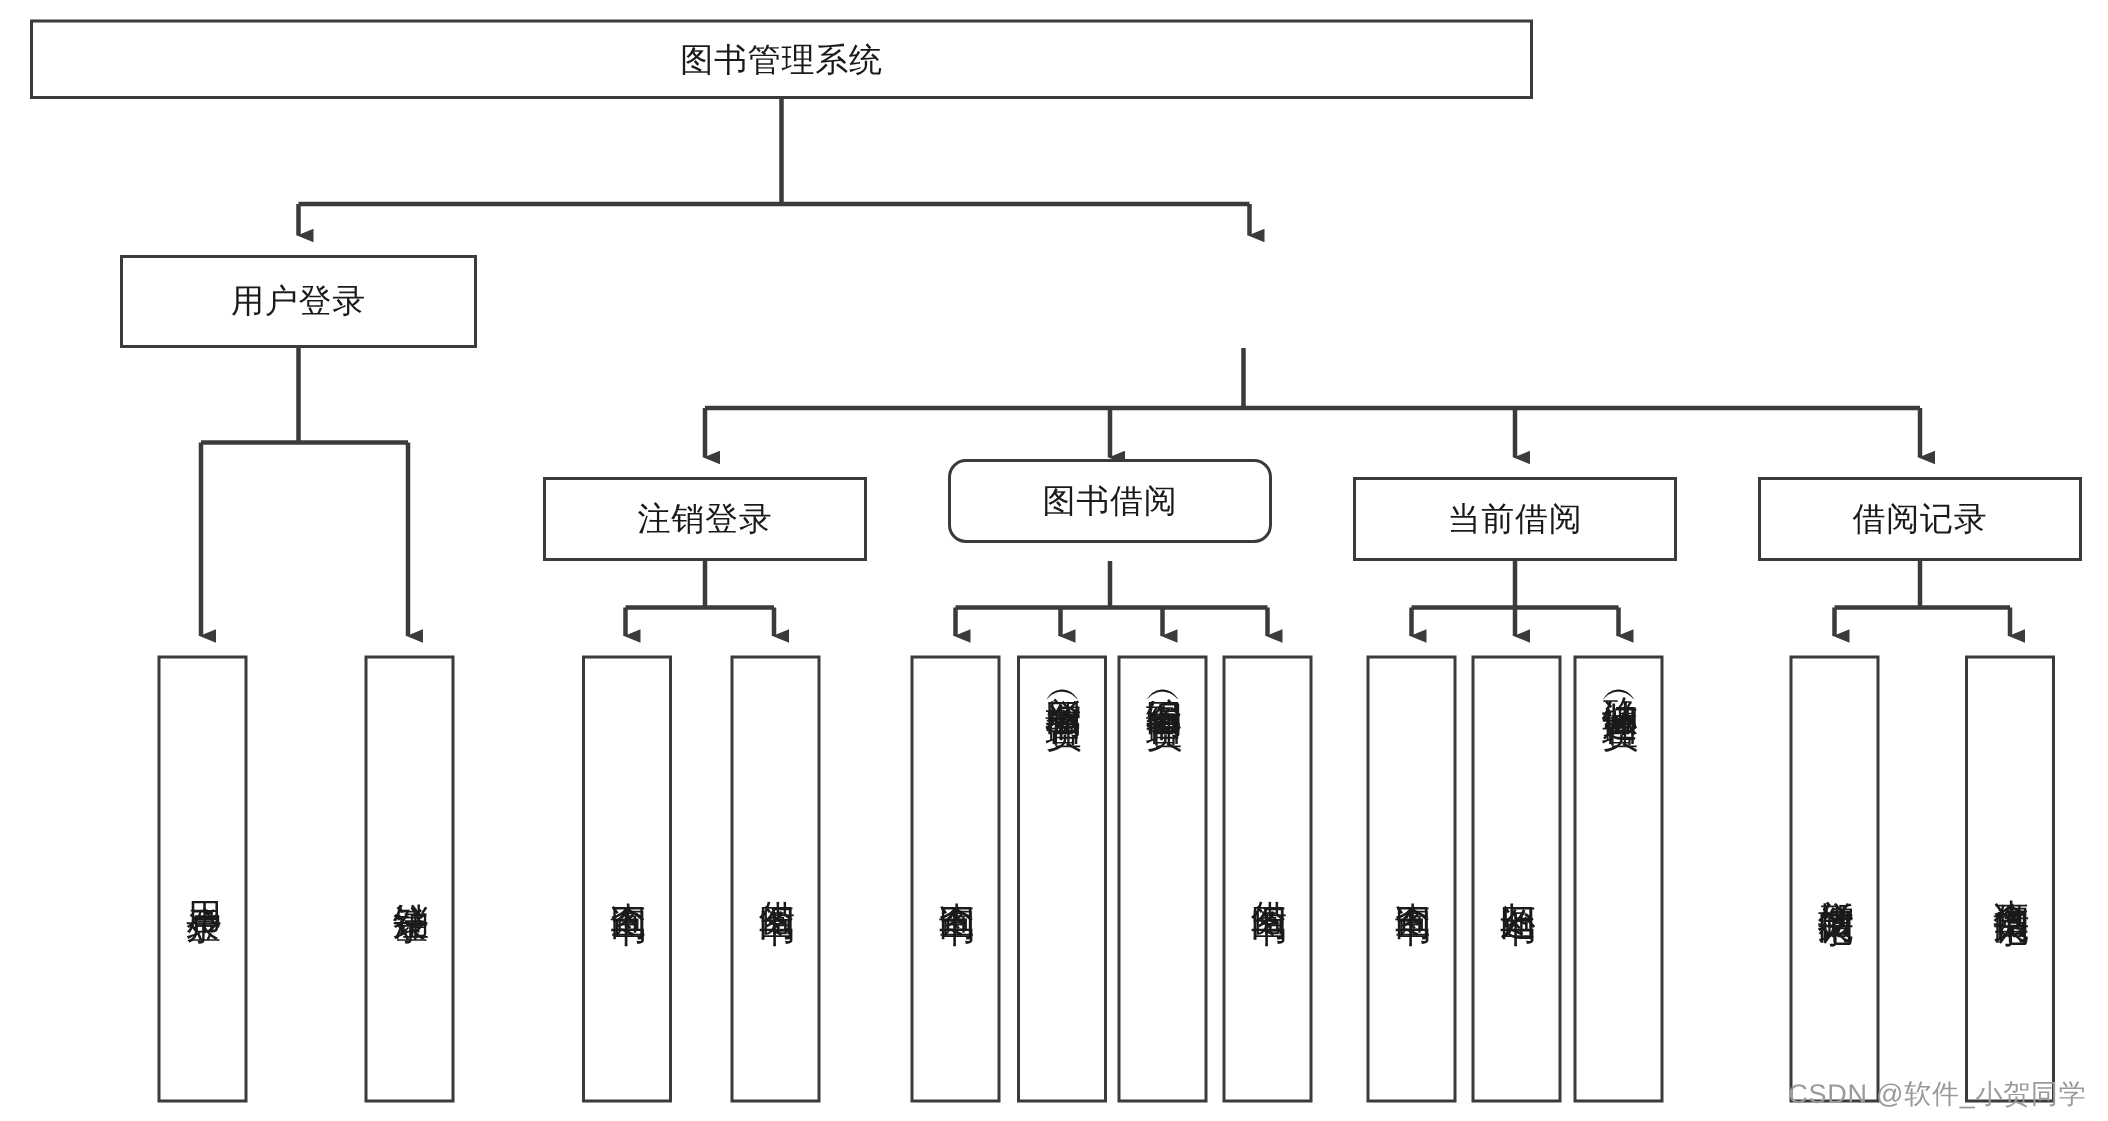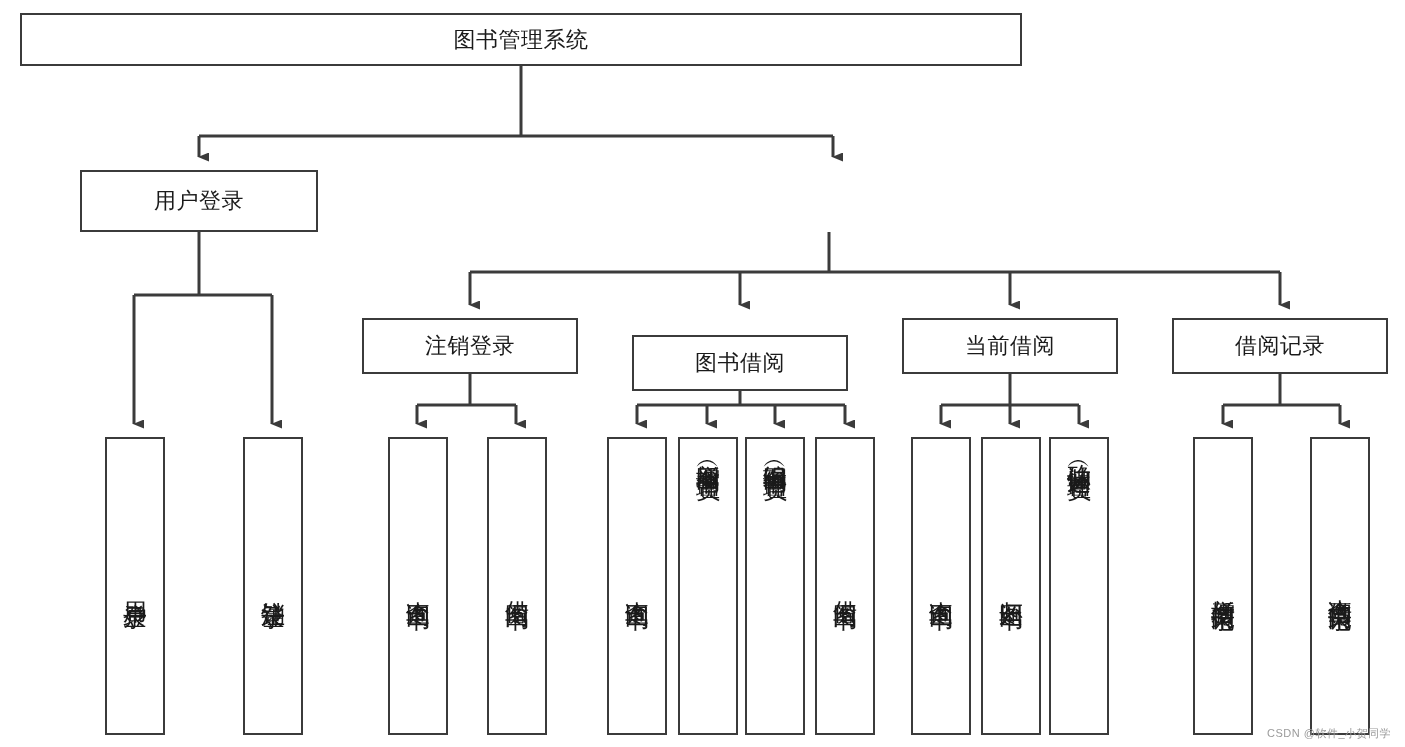--- a/index.html
+++ b/index.html
@@ -59,21 +59,21 @@
     max-height: 100%;
   }
   .node.vert.mid {
     align-items: center;
     padding-top: 0;
   }
   .watermark {
     position: absolute;
     right: 14px;
     bottom: 6px;
-    font-size: 11px;
+    font-size: 18px;
     color: #9a9a9a;
     white-space: nowrap;
     z-index: 5;
     letter-spacing: 0.5px;
   }
 </style>
 </head>
 <body>
 
 <div id="canvas">
@@ -134,21 +134,21 @@
 
   <div class="node horiz" style="left:80px; top:170px; width:238px; height:62px;">
     <span class="lbl">用户登录</span>
   </div>
 
 
   <div class="node horiz" style="left:362px; top:318px; width:216px; height:56px;">
     <span class="lbl">注销登录</span>
   </div>
 
-  <div class="node horiz" style="left:632px; top:335px; width:216px; height:56px;">
+  <div class="node horiz" style="left:632px; top:306px; width:216px; height:56px;border-radius:12px;">
     <span class="lbl">图书借阅</span>
   </div>
 
   <div class="node horiz" style="left:1172px; top:318px; width:216px; height:56px;">
     <span class="lbl">借阅记录</span>
   </div>
 
   <div class="node horiz" style="left:902px; top:318px; width:216px; height:56px;">
     <span class="lbl">当前借阅</span>
   </div>

